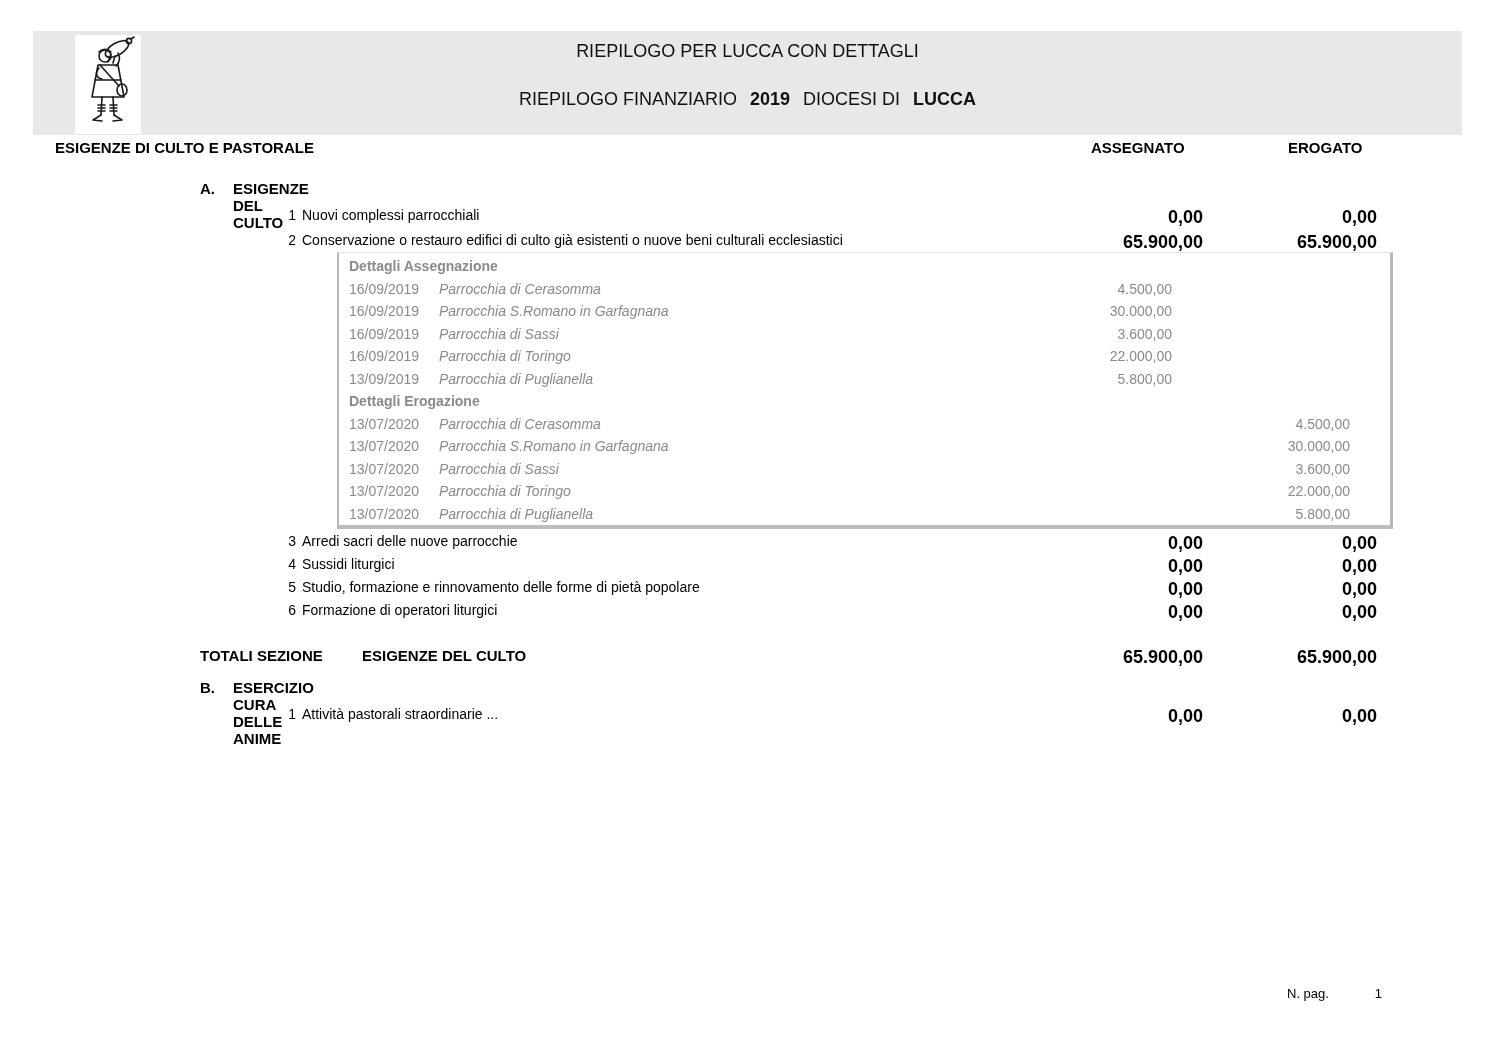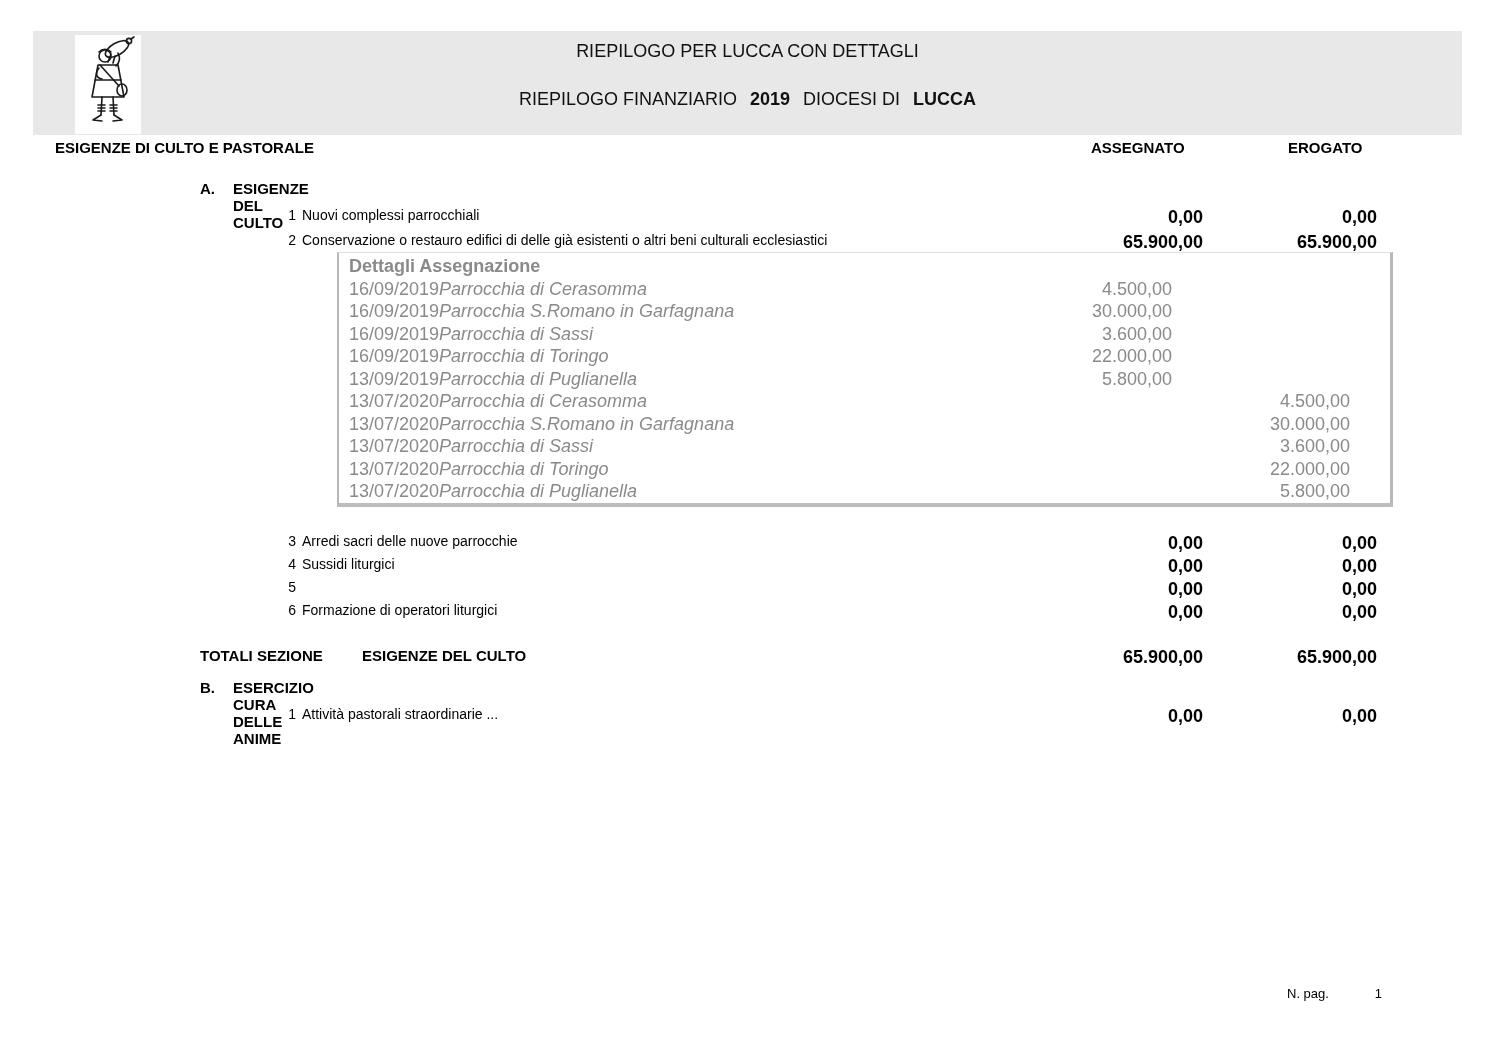--- a/index.html
+++ b/index.html
@@ -55,21 +55,21 @@
 
   .details-box {
     position:absolute; left:337px; top:252px; width:1056px;
     border-top:1px solid #e0e0e0;
     border-left:2px solid #b8b8b8;
     border-right:3px solid #b8b8b8;
     border-bottom:4px solid #bdbdbd;
     padding:2px 0 0 10px;
     background:#fff;
   }
-  .dline { position:relative; height:22.5px; line-height:22.5px; font-size:18px; color:#8a8a8a; white-space:nowrap; }
+  .dline { position:relative; height:22.5px; line-height:22.5px; font-size:14px; color:#8a8a8a; white-space:nowrap; }
   .dhead { font-weight:bold; }
   .ddate { display:inline-block; width:78px; }
   .dname { font-style:italic; margin-left:12px; }
   .damt  { position:absolute; top:0; width:160px; text-align:right; }
   .damt.a { right:218px; }
   .damt.e { right:40px; }
 
   .footer { position:absolute; top:986px; height:18px; width:100%; font-size:13px; }
   .pg-label { position:absolute; left:1287px; }
   .pg-num   { position:absolute; left:1352px; width:30px; text-align:right; }
@@ -132,21 +132,21 @@
   </div>
 
   <div class="row" style="top:207px;">
     <span class="inum">1</span>
     <span class="ilabel">Nuovi complessi parrocchiali</span>
     <span class="val a">0,00</span>
     <span class="val e">0,00</span>
   </div>
   <div class="row" style="top:232px;">
     <span class="inum">2</span>
-    <span class="ilabel">Conservazione o restauro edifici di delle già esistenti o altri beni culturali ecclesiastici</span>
+    <span class="ilabel">Conservazione o restauro edifici di culto già esistenti o nuove beni culturali ecclesiastici</span>
     <span class="val a">65.900,00</span>
     <span class="val e">65.900,00</span>
   </div>
 
   <div class="details-box">
     <div class="dline dhead">Dettagli Assegnazione</div>
 
     <div class="dline">
       <span class="ddate">16/09/2019</span><span class="dname">Parrocchia di Cerasomma</span>
       <span class="damt a">4.500,00</span>
@@ -161,20 +161,21 @@
     </div>
     <div class="dline">
       <span class="ddate">16/09/2019</span><span class="dname">Parrocchia di Toringo</span>
       <span class="damt a">22.000,00</span>
     </div>
     <div class="dline">
       <span class="ddate">13/09/2019</span><span class="dname">Parrocchia di Puglianella</span>
       <span class="damt a">5.800,00</span>
     </div>
 
+    <div class="dline dhead">Dettagli Erogazione</div>
 
     <div class="dline">
       <span class="ddate">13/07/2020</span><span class="dname">Parrocchia di Cerasomma</span>
       <span class="damt e">4.500,00</span>
     </div>
     <div class="dline">
       <span class="ddate">13/07/2020</span><span class="dname">Parrocchia S.Romano in Garfagnana</span>
       <span class="damt e">30.000,00</span>
     </div>
     <div class="dline">
@@ -198,20 +199,21 @@
     <span class="val e">0,00</span>
   </div>
   <div class="row" style="top:556px;">
     <span class="inum">4</span>
     <span class="ilabel">Sussidi liturgici</span>
     <span class="val a">0,00</span>
     <span class="val e">0,00</span>
   </div>
   <div class="row" style="top:579px;">
     <span class="inum">5</span>
+    <span class="ilabel">Studio, formazione e rinnovamento delle forme di pietà popolare</span>
     <span class="val a">0,00</span>
     <span class="val e">0,00</span>
   </div>
   <div class="row" style="top:602px;">
     <span class="inum">6</span>
     <span class="ilabel">Formazione di operatori liturgici</span>
     <span class="val a">0,00</span>
     <span class="val e">0,00</span>
   </div>
 

